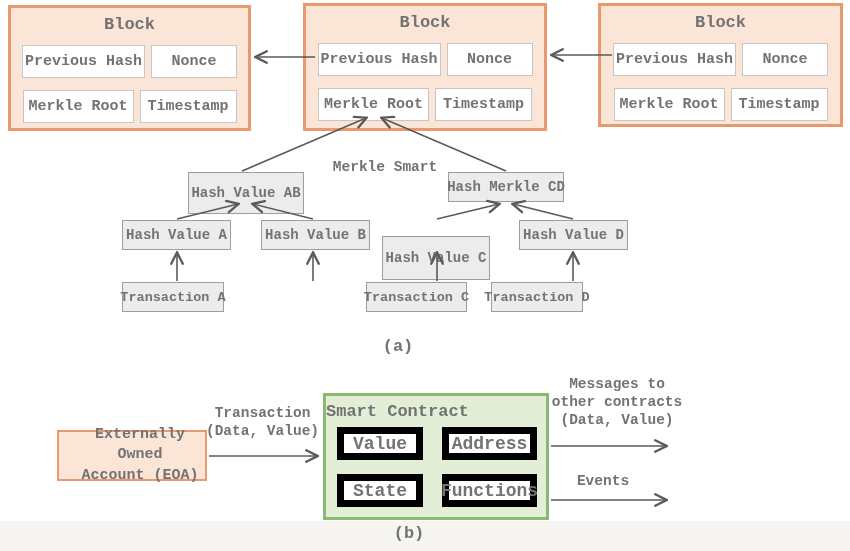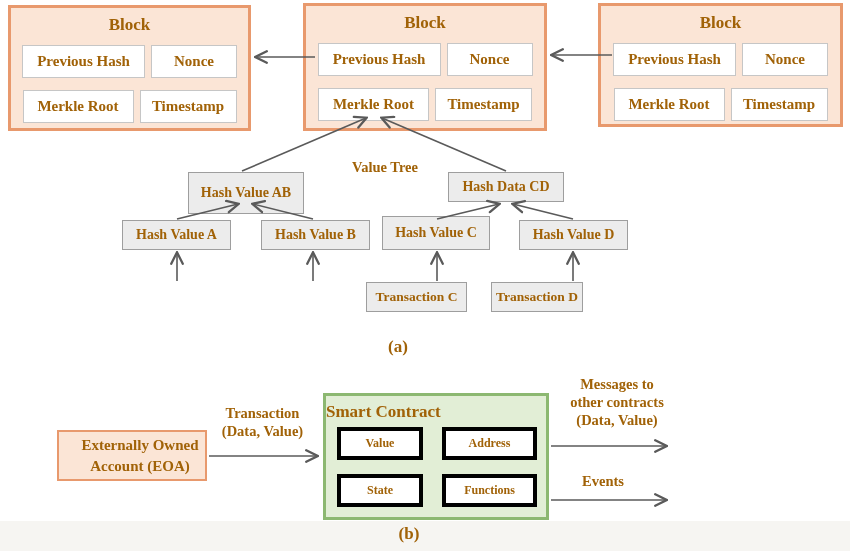--- a/index.html
+++ b/index.html
@@ -1,18 +1,18 @@
 <!DOCTYPE html>
 <html><head>
 <meta charset="utf-8">
 <style>
   html,body{margin:0;padding:0;background:#ffffff;}
   .canvas{
     position:relative;width:850px;height:551px;background:#ffffff;overflow:hidden;
-    font-family:Liberation Serif, serif;color:#a16207;
+    font-family:Liberation Mono, monospace;color:#737373;
   }
   .wires{position:absolute;left:0;top:0;z-index:10;pointer-events:none;}
 
   
   .block{
     position:absolute;background:#fbe5d6;border:3px solid #e8996d;
     box-sizing:border-box;z-index:2;text-align:center;
   }
   .block-title{font-size:17px;font-weight:700;line-height:26px;padding-top:4px;}
   .brow{display:flex;justify-content:center;gap:6px;margin-top:7px;}
@@ -44,23 +44,23 @@
     background:#fbe5d6;border:2px solid #e8996d;box-sizing:border-box;
     display:flex;align-items:center;justify-content:center;text-align:center;
     font-size:15px;font-weight:700;white-space:pre-line;line-height:1.35;z-index:2;padding-left:16px;
   }
   .contract{
     position:absolute;left:323px;top:393px;width:226px;height:127px;
     background:#e2eed6;border:3px solid #8cb871;box-sizing:border-box;z-index:2;
   }
   .contract-title{font-size:17px;font-weight:700;line-height:26px;margin-top:3px;}
   .cfield{
-    position:absolute;background:#ffffff;border:4px solid #000000;box-sizing:border-box;
+    position:absolute;background:#ffffff;border:7px solid #000000;box-sizing:border-box;
     display:flex;align-items:center;justify-content:center;
-    font-size:12px;font-weight:700;height:33px;
+    font-size:18px;font-weight:700;height:33px;
   }
   .bottom-strip{position:absolute;left:0;top:521px;width:850px;height:30px;background:#f6f5f2;z-index:1;}
 </style>
 </head>
 <body>
 
 <div class="canvas">
 
   <div class="bottom-strip"></div>
 
@@ -118,30 +118,31 @@
     <div class="brow">
       <div class="bfield w-ph">Previous Hash</div>
       <div class="bfield w-no">Nonce</div>
     </div>
     <div class="brow second">
       <div class="bfield w-mr">Merkle Root</div>
       <div class="bfield w-ts">Timestamp</div>
     </div>
   </div>
 
-  <div class="floating-label" style="left:330px;top:158px;width:110px;font-size:14.5px">Value Tree</div>
+  <div class="floating-label" style="left:330px;top:158px;width:110px;font-size:14.5px">Merkle Smart</div>
 
   <div class="mnode" style="left:188px;top:172px;width:116px;height:42px">Hash Value AB</div>
-  <div class="mnode" style="left:448px;top:172px;width:116px;height:30px">Hash Data CD</div>
+  <div class="mnode" style="left:448px;top:172px;width:116px;height:30px">Hash Merkle CD</div>
 
   <div class="mnode" style="left:122px;top:220px;width:109px;height:30px">Hash Value A</div>
   <div class="mnode" style="left:261px;top:220px;width:109px;height:30px">Hash Value B</div>
-  <div class="mnode" style="left:382px;top:216px;width:108px;height:34px">Hash Value C</div>
+  <div class="mnode" style="left:382px;top:236px;width:108px;height:44px">Hash Value C</div>
   <div class="mnode" style="left:519px;top:220px;width:109px;height:30px">Hash Value D</div>
 
+  <div class="mnode tnode" style="left:122px;top:282px;width:102px;height:30px">Transaction A</div>
   <div class="mnode tnode" style="left:366px;top:282px;width:101px;height:30px">Transaction C</div>
   <div class="mnode tnode" style="left:491px;top:282px;width:92px;height:30px">Transaction D</div>
 
   <div class="caption" style="left:348px;top:337px;width:100px">(a)</div>
 
   <div class="eoa">Externally Owned
 Account (EOA)</div>
 
   <div class="floating-label" style="left:205px;top:404px;width:115px">Transaction
 (Data, Value)</div>

